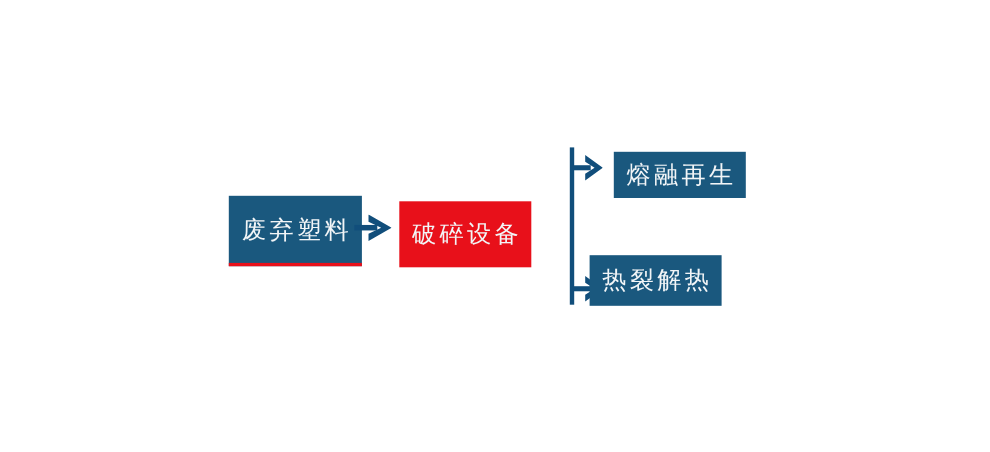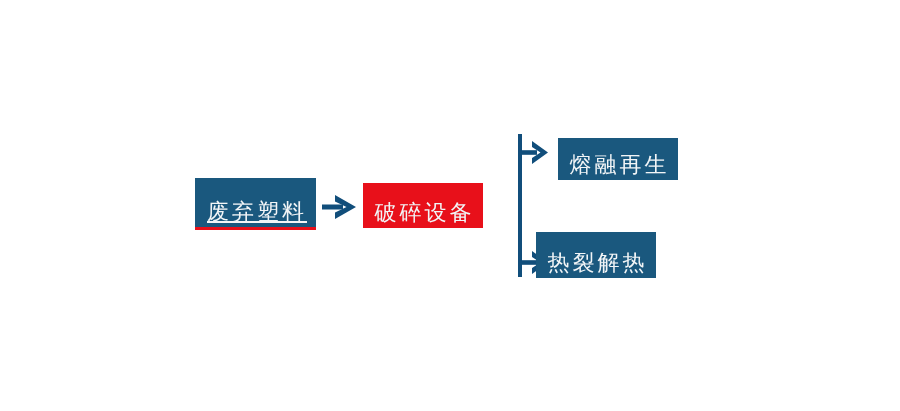--- a/index.html
+++ b/index.html
@@ -15,36 +15,36 @@
   .canvas {
     position: relative;
     width: 900px;
     height: 411px;
     background: var(--background, #ffffff);
     overflow: hidden;
   }
   .node {
     position: absolute;
     display: flex;
-    align-items: flex-end;
+    align-items: center;
     justify-content: center;
     color: var(--text, #f2f5f7);
     font-size: 22px;
     letter-spacing: 3px;
     text-indent: 3px;
     font-weight: 400;
     box-sizing: border-box;
     white-space: nowrap;
   }
   .node.blue { background: var(--box-blue, #1A587E); }
   .node.red  { background: var(--box-red, #E8101A); }
   .node.red-underline { border-bottom: 3px solid var(--box-red, #E8101A); }
 
-  #node-waste { left: 195px; top: 178px; width: 121px; height: 52px; text-decoration: underline; }
-  #node-crush { left: 363px; top: 183px; width: 120px; height: 45px; }
+  #node-waste { left: 208px; top: 178px; width: 121px; height: 64px; }
+  #node-crush { left: 363px; top: 183px; width: 120px; height: 60px; }
   #node-melt  { left: 558px; top: 138px; width: 120px; height: 42px; }
   #node-pyro  { left: 536px; top: 232px; width: 120px; height: 46px; }
 
   .vline {
     position: absolute;
     left: 518px;
     top: 134px;
     width: 4px;
     height: 143px;
     background: var(--arrow-blue, #114E7B);

